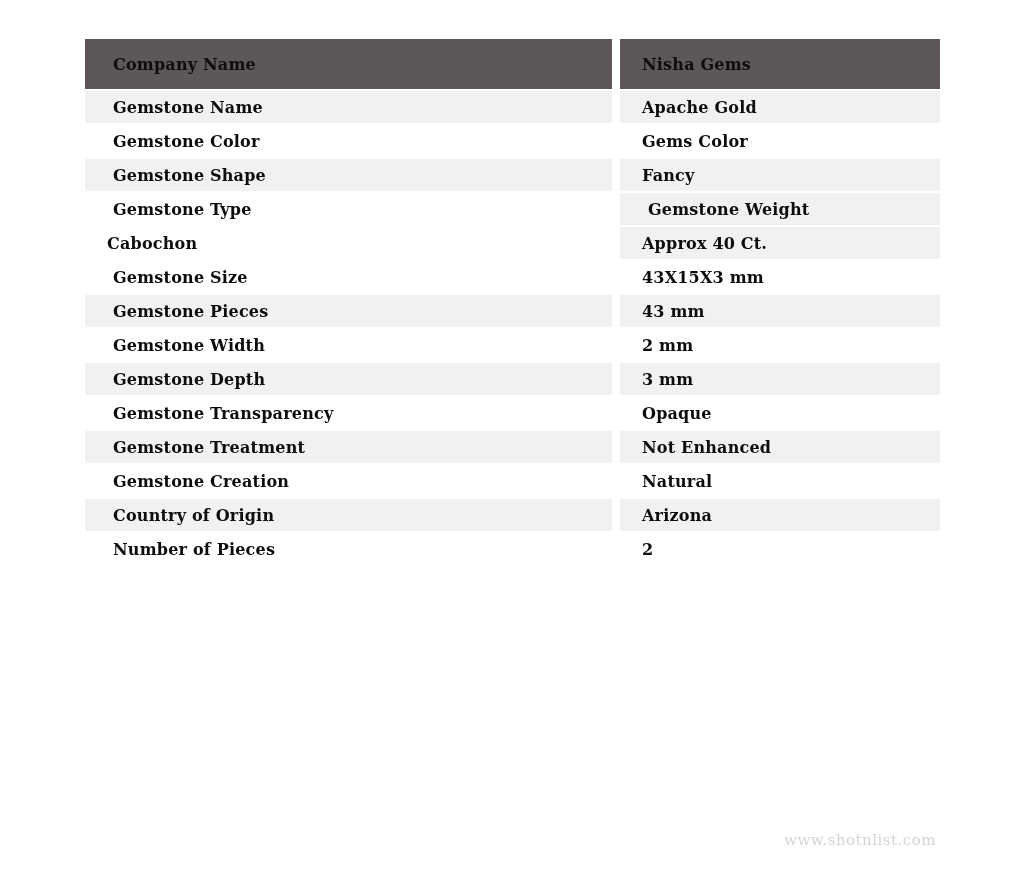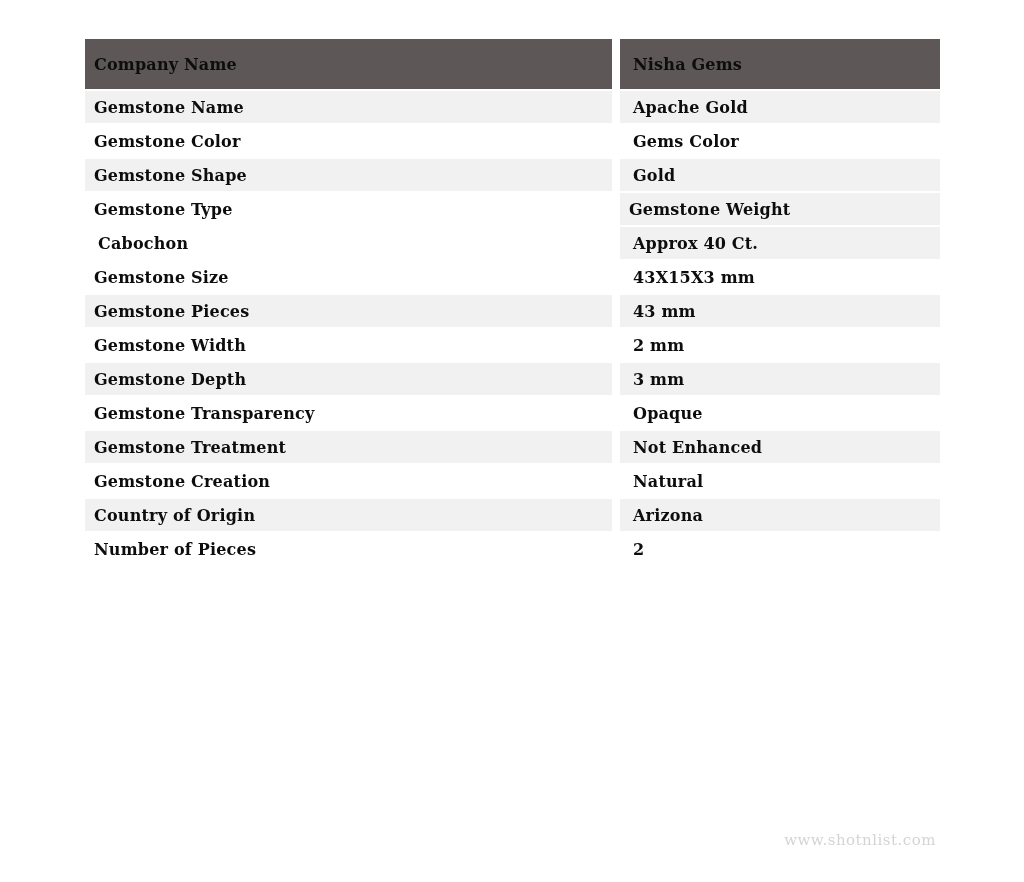--- a/index.html
+++ b/index.html
@@ -40,24 +40,24 @@
     height:50px;
   }
   .cell.body{
     background:var(--row-bg);
     height:32px;
   }
   .cell.body.alt{
     background:var(--row-alt-bg);
   }
   .cell.label{
-    padding-left:9px;
+    padding-left:28px;
   }
   .cell.value{
-    padding-left:13px;
+    padding-left:22px;
   }
   .watermark{
     position:absolute;
     right:88px;
     top:831px;
     font-weight:normal;
     font-size:15px;
     color:var(--watermark);
     letter-spacing:0.5px;
   }
@@ -69,21 +69,21 @@
   <div class="cell head label">Company Name</div>
   <div class="cell head value">Nisha Gems</div>
 
   <div class="cell body label alt">Gemstone Name</div>
   <div class="cell body value alt">Apache Gold</div>
 
   <div class="cell body label">Gemstone Color</div>
   <div class="cell body value">Gems Color</div>
 
   <div class="cell body label alt">Gemstone Shape</div>
-  <div class="cell body value alt">Gold</div>
+  <div class="cell body value alt">Fancy</div>
 
   <div class="cell body label">Gemstone Type</div>
   <div class="cell body label alt">Gemstone Weight</div>
 
   <div class="cell body value">Cabochon</div>
   <div class="cell body value alt">Approx 40 Ct.</div>
 
   <div class="cell body label">Gemstone Size</div>
   <div class="cell body value">43X15X3 mm</div>
 

